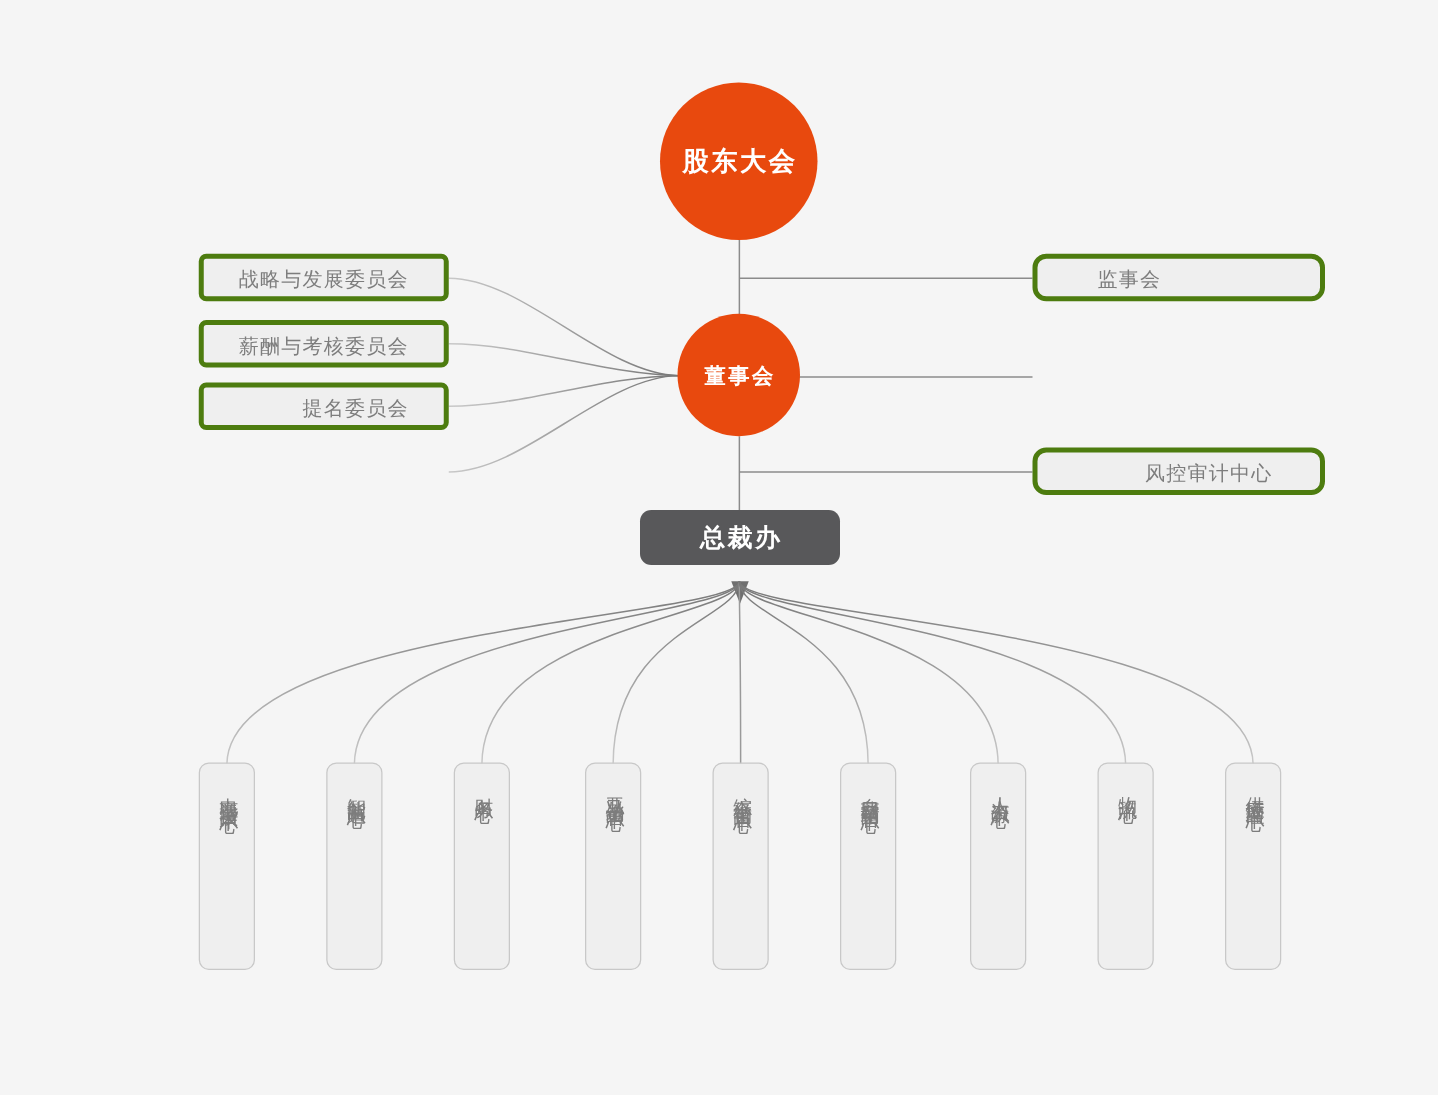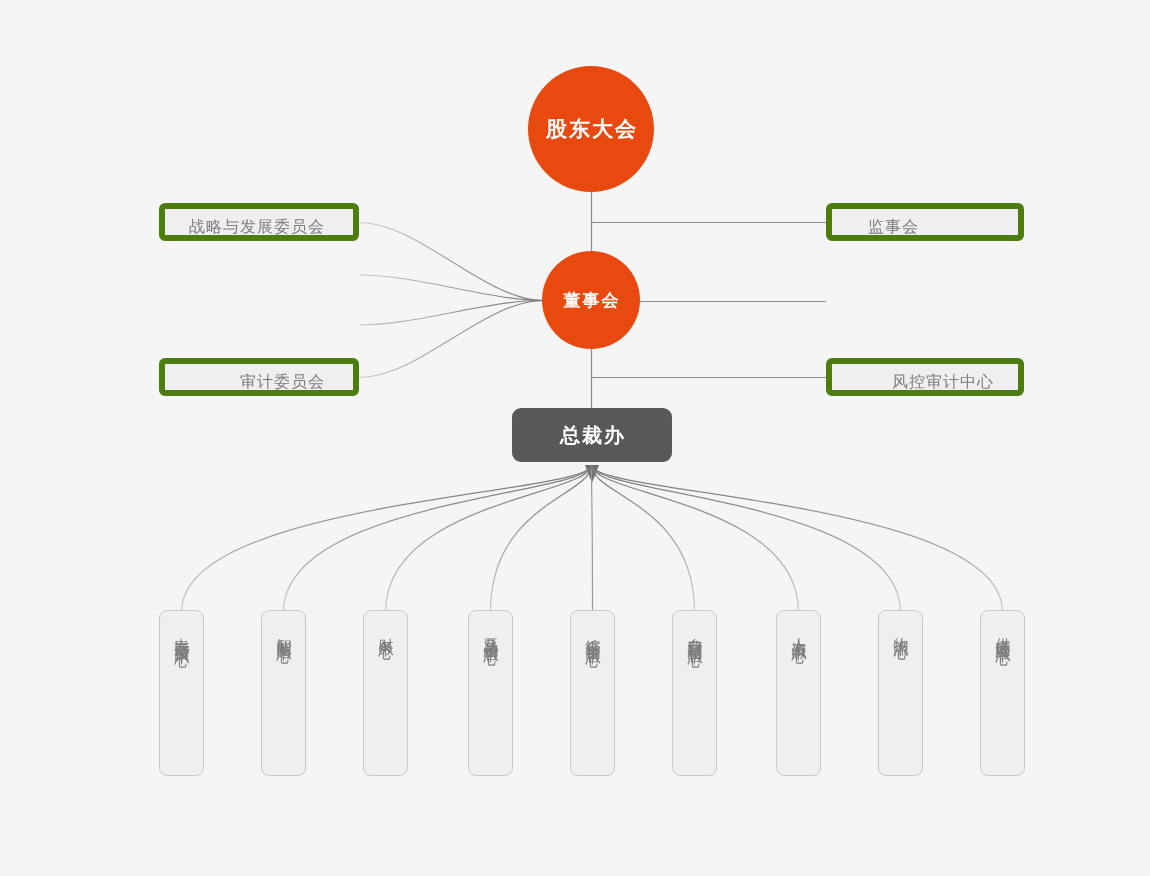--- a/index.html
+++ b/index.html
@@ -35,49 +35,49 @@
     letter-spacing: 2px;
     text-indent: 2px;
     z-index: 3;
   }
   .circle-top  { left: 512px; top: 66px;  width: 126px; height: 126px; font-size: 21px; }
   .circle-mid  { left: 526px; top: 251px; width: 98px;  height: 98px;  font-size: 17px; }
   
   .president {
     position: absolute;
     left: 496px; top: 408px;
-    width: 160px; height: 54px;
+    width: 160px; height: 44px;
     background: #58585a;
     border-radius: 9px;
     display: flex;
     align-items: center;
     justify-content: center;
     color: #ffffff;
     font-weight: bold;
     font-size: 20px;
     letter-spacing: 2px;
     text-indent: 2px;
     z-index: 3;
   }
   
   .side-box {
     position: absolute;
     height: 38px;
     background: #efefef;
-    border: 6px solid #4d7c0f;
+    border: 4px solid #4d7c0f;
     border-radius: 6px;
     box-sizing: border-box;
     color: #7d7d7d;
     font-size: 16px;
     letter-spacing: 1px;
     line-height: 36px;
     z-index: 2;
   }
   .side-left  { left: 143px; width: 200px; text-align: right; padding-right: 28px; }
-  .side-right { left: 810px; width: 198px; text-align: left;  padding-left: 36px; }
+  .side-right { left: 810px; width: 234px; text-align: left;  padding-left: 48px; border-radius: 11px; }
   .lb0 { top: 203px; } .lb1 { top: 256px; } .lb2 { top: 306px; } .lb3 { top: 358px; }
   .rb0 { top: 203px; } .rb1 { top: 283px; } .rb2 { top: 358px; text-align: center; }
   
   .dept {
     position: absolute;
     top: 610px;
     width: 45px; height: 166px;
     background: #efefef;
     border: 1px solid #c8c8c8;
     border-radius: 8px;
@@ -145,21 +145,22 @@
 
   <div class="circle circle-mid">
     <span>董事会</span>
   </div>
 
   <div class="president">
     <span>总裁办</span>
   </div>
 
   <div class="side-box side-left lb0">战略与发展委员会</div>
-  <div class="side-box side-left lb3">审计委员会</div>
+  <div class="side-box side-left lb1">薪酬与考核委员会</div>
+  <div class="side-box side-left lb2">提名委员会</div>
 
   <div class="side-box side-right rb0">监事会</div>
   <div class="side-box side-right rb2">风控审计中心</div>
 
   <div class="dept d0">
     <span>电商运营技术中心</span>
   </div>
   <div class="dept d1">
     <span>智能制造中心</span>
   </div>

